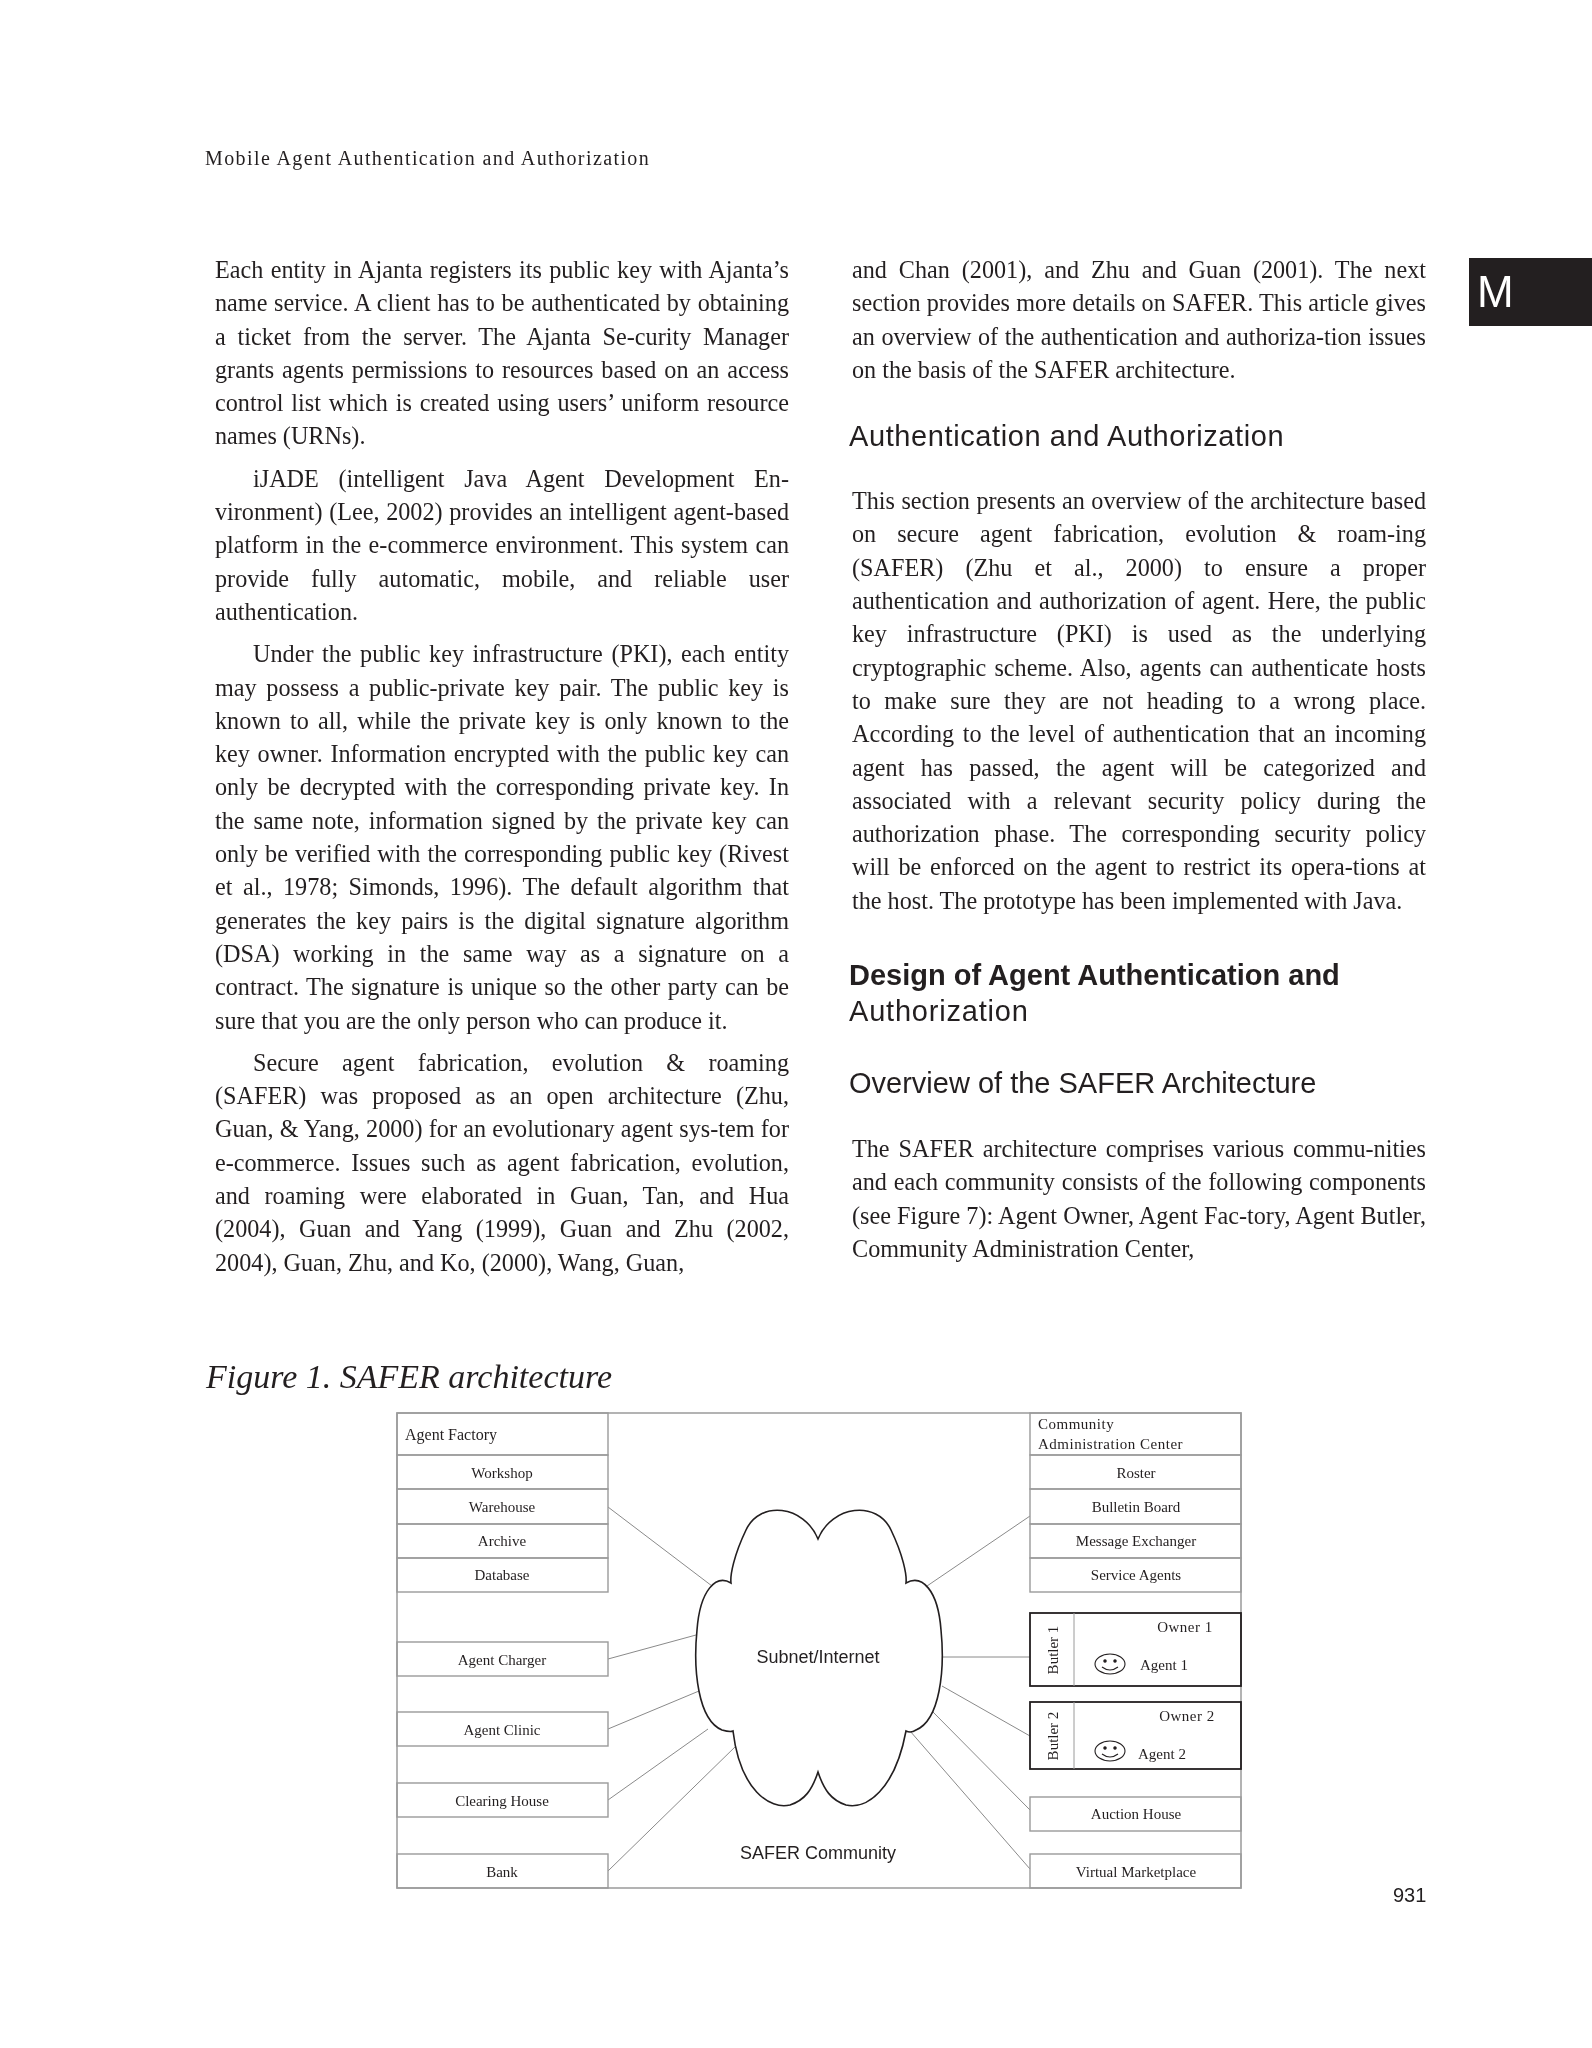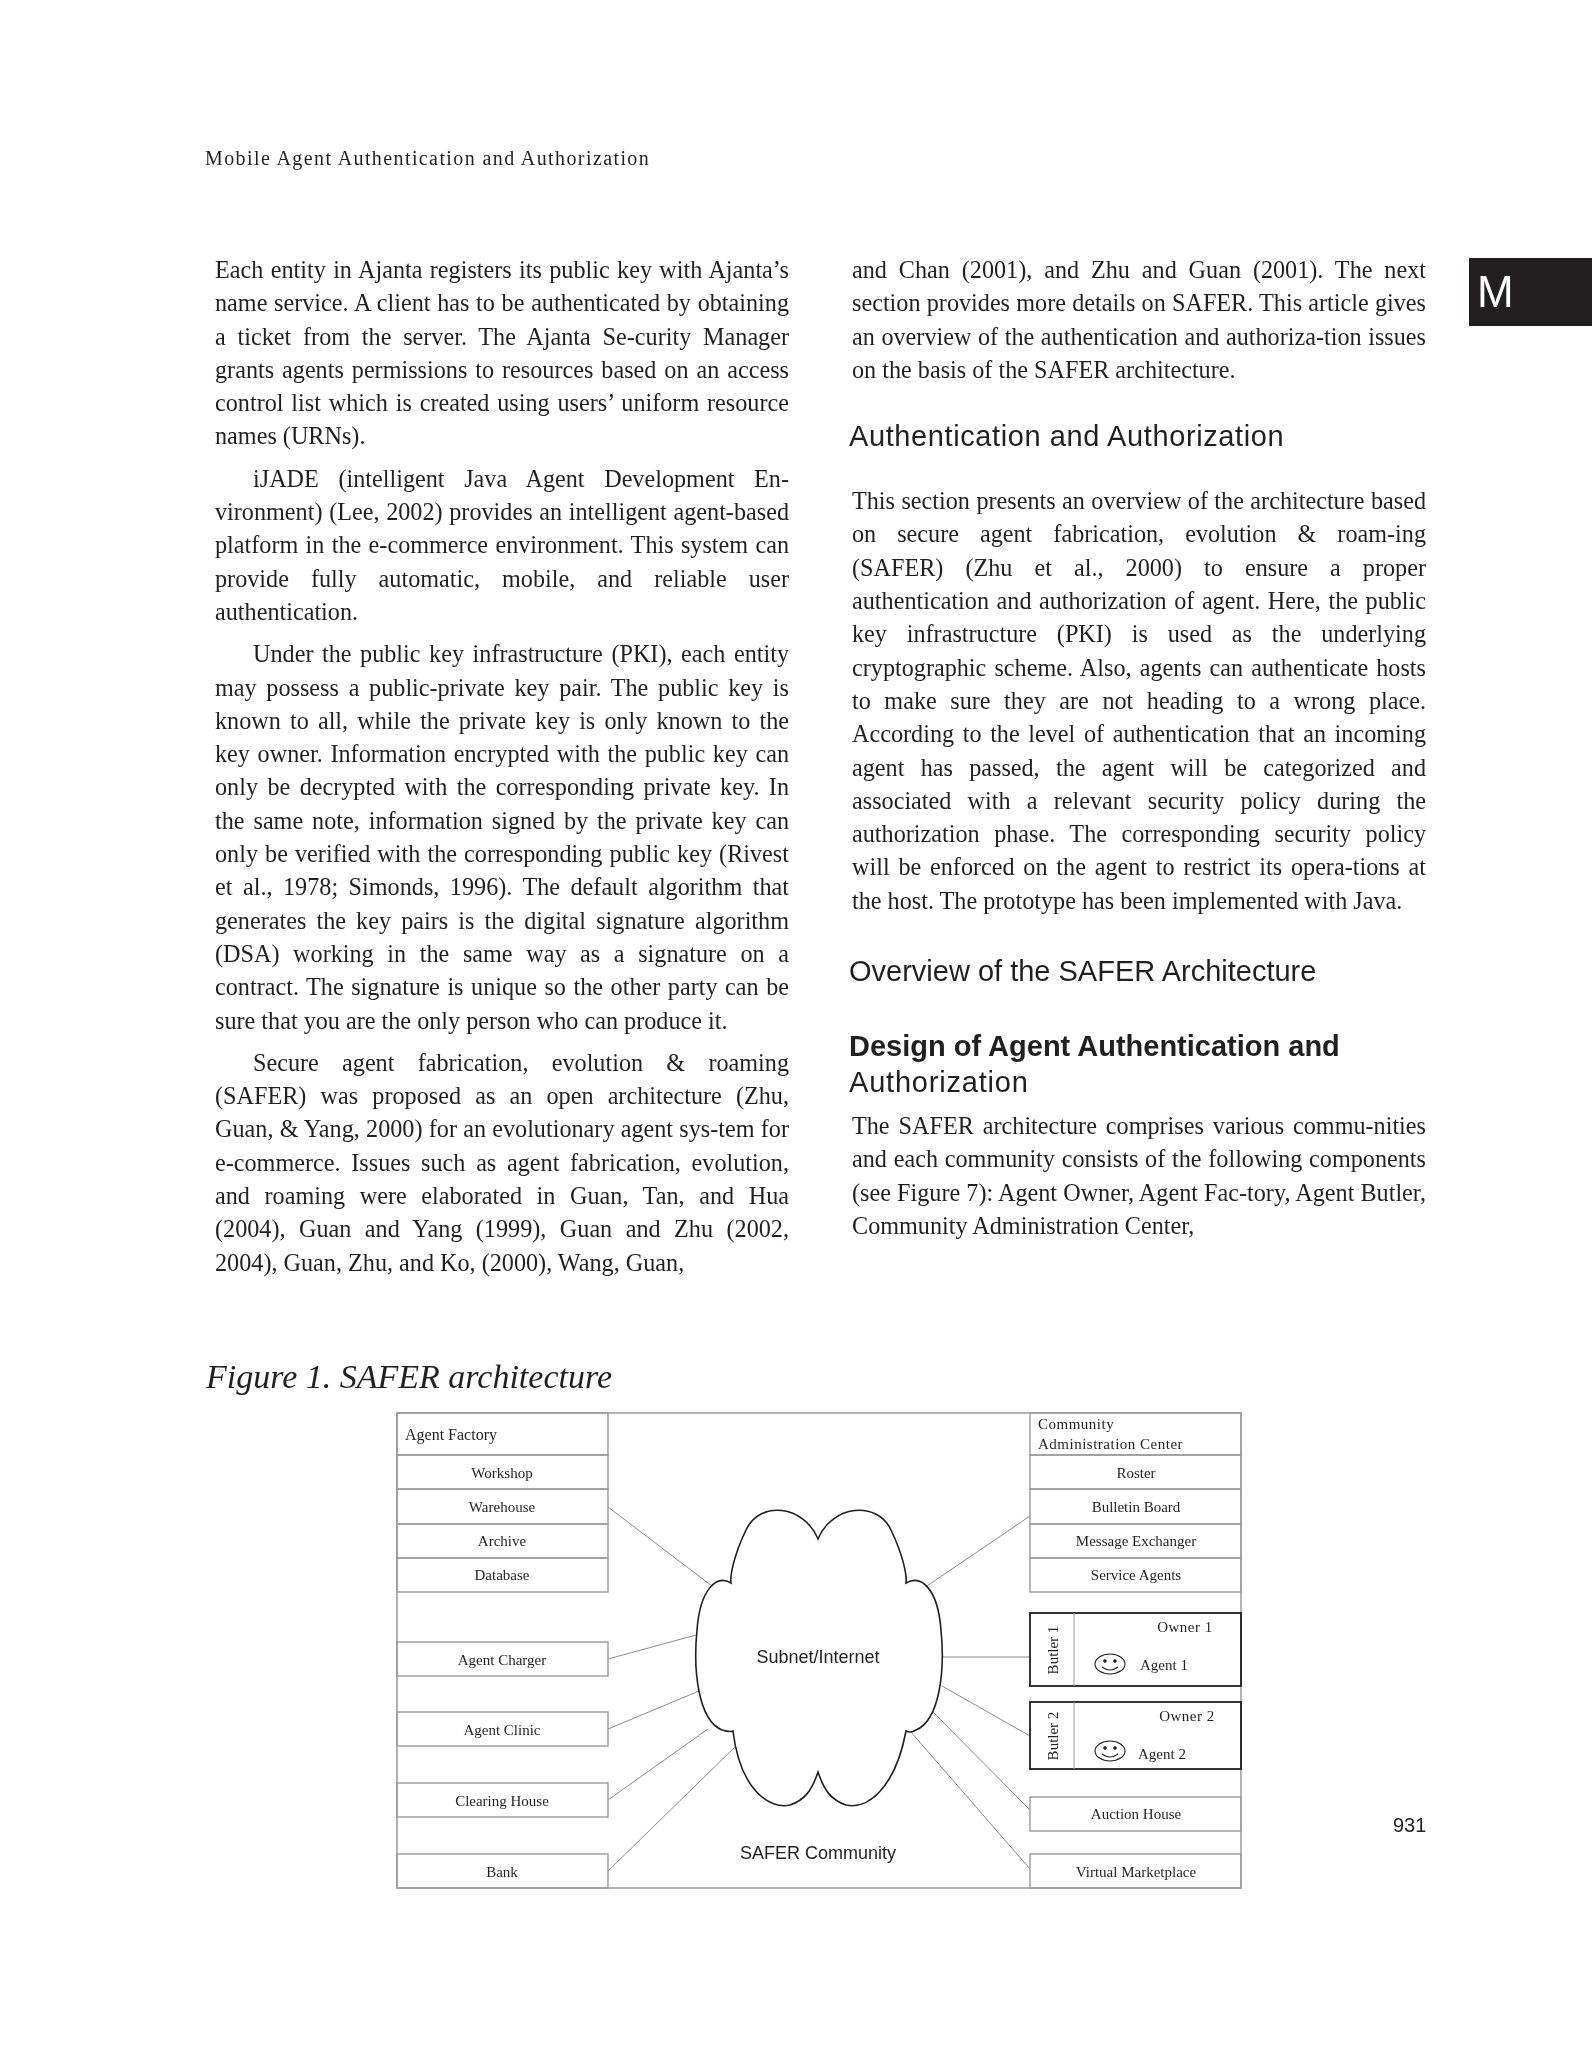--- a/index.html
+++ b/index.html
@@ -16,45 +16,45 @@
   #h-auth { font-size: 29px; line-height: 33px; margin-top: 34px; margin-bottom: 31px; letter-spacing: 0.6px; }
   #h-design { font-size: 29px; line-height: 36px; margin-top: 40px; }
   #h-design b { font-weight: bold; letter-spacing: 0; }
   #h-design span.light { letter-spacing: 0.8px; }
   #h-overview { font-size: 29px; line-height: 33px; margin-top: 38px; margin-bottom: 32px; }
   #tab-marker { position: absolute; left: 1469px; top: 258px; width: 123px; height: 68px; background: #231f20; color: #ffffff; font-size: 44px; line-height: 68px; padding-left: 8px; box-sizing: border-box; }
   #fig-caption { position: absolute; left: 206px; top: 1358px; font-size: 34px; font-style: italic; text-align: center; }
   #figure { position: absolute; left: 0; top: 0; width: 1592px; height: 2048px; pointer-events: none; }
   #figure text { font-family: "Liberation Serif", "DejaVu Serif", serif; fill: #231f20; }
   #figure text.sans-t { font-family: "Liberation Sans", "DejaVu Sans", sans-serif; }
-  #page-number { position: absolute; left: 1393px; top: 1814px; font-size: 20px; }
+  #page-number { position: absolute; left: 1393px; top: 1884px; font-size: 20px; }
 </style>
 </head>
 <body>
 
 <div id="running-head" class="serif">Mobile Agent Authentication and Authorization</div>
 
 <div id="tab-marker" class="sans">M</div>
 
 <div id="col-left" class="col serif">
   <p>Each entity in Ajanta registers its public key with Ajanta’s name service. A client has to be authenticated by obtaining a ticket from the server. The Ajanta Se-curity Manager grants agents permissions to resources based on an access control list which is created using users’ uniform resource names (URNs).</p>
   <p class="indent">iJADE (intelligent Java Agent Development En-vironment) (Lee, 2002) provides an intelligent agent-based platform in the e-commerce environment. This system can provide fully automatic, mobile, and reliable user authentication.</p>
   <p class="indent">Under the public key infrastructure (PKI), each entity may possess a public-private key pair. The public key is known to all, while the private key is only known to the key owner. Information encrypted with the public key can only be decrypted with the corresponding private key. In the same note, information signed by the private key can only be verified with the corresponding public key (Rivest et al., 1978; Simonds, 1996). The default algorithm that generates the key pairs is the digital signature algorithm (DSA) working in the same way as a signature on a contract. The signature is unique so the other party can be sure that you are the only person who can produce it.</p>
   <p class="indent">Secure agent fabrication, evolution &amp; roaming (SAFER) was proposed as an open architecture (Zhu, Guan, &amp; Yang, 2000) for an evolutionary agent sys-tem for e-commerce. Issues such as agent fabrication, evolution, and roaming were elaborated in Guan, Tan, and Hua (2004), Guan and Yang (1999), Guan and Zhu (2002, 2004), Guan, Zhu, and Ko, (2000), Wang, Guan,</p>
 </div>
 
 <div id="col-right" class="col serif">
   <p>and Chan (2001), and Zhu and Guan (2001). The next section provides more details on SAFER. This article gives an overview of the authentication and authoriza-tion issues on the basis of the SAFER architecture.</p>
   <h2 id="h-auth" class="sans">Authentication and Authorization</h2>
   <p>This section presents an overview of the architecture based on secure agent fabrication, evolution &amp; roam-ing (SAFER) (Zhu et al., 2000) to ensure a proper authentication and authorization of agent. Here, the public key infrastructure (PKI) is used as the underlying cryptographic scheme. Also, agents can authenticate hosts to make sure they are not heading to a wrong place. According to the level of authentication that an incoming agent has passed, the agent will be categorized and associated with a relevant security policy during the authorization phase. The corresponding security policy will be enforced on the agent to restrict its opera-tions at the host. The prototype has been implemented with Java.</p>
-  <h2 id="h-overview" class="sans">Overview of the SAFER Architecture</h2>
   <h2 id="h-design" class="sans">
     <b>Design of Agent Authentication and</b><br>
     <span class="light">Authorization</span>
   </h2>
+  <h2 id="h-overview" class="sans">Overview of the SAFER Architecture</h2>
   <p>The SAFER architecture comprises various commu-nities and each community consists of the following components (see Figure 7): Agent Owner, Agent Fac-tory, Agent Butler, Community Administration Center,</p>
 </div>
 
 <div id="fig-caption" class="serif">Figure 1. SAFER architecture</div>
 
 <svg id="figure" viewBox="0 0 1592 2048" xmlns="http://www.w3.org/2000/svg">
 
   <rect x="397" y="1413" width="844" height="475" fill="none" stroke="#9a9a9a" stroke-width="1.5"></rect>
 
   <g stroke="#8a8a8a" stroke-width="1">

